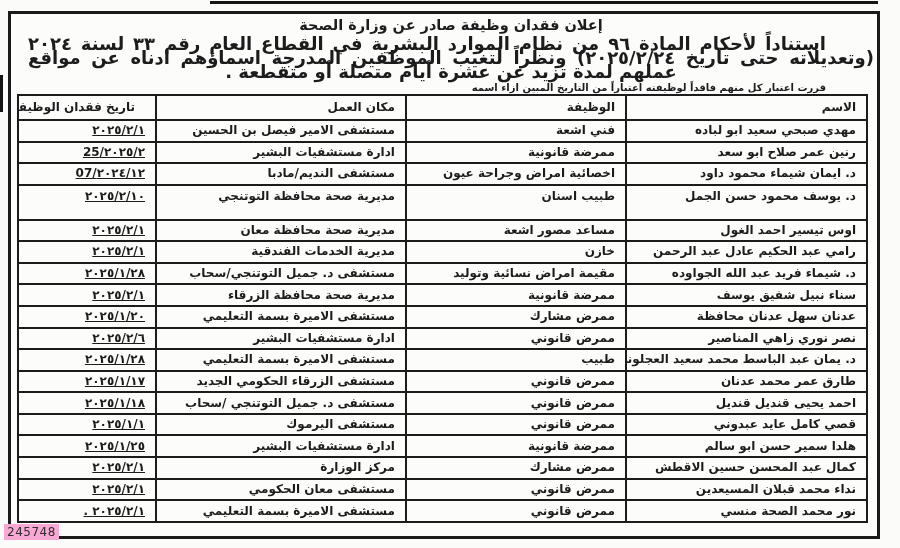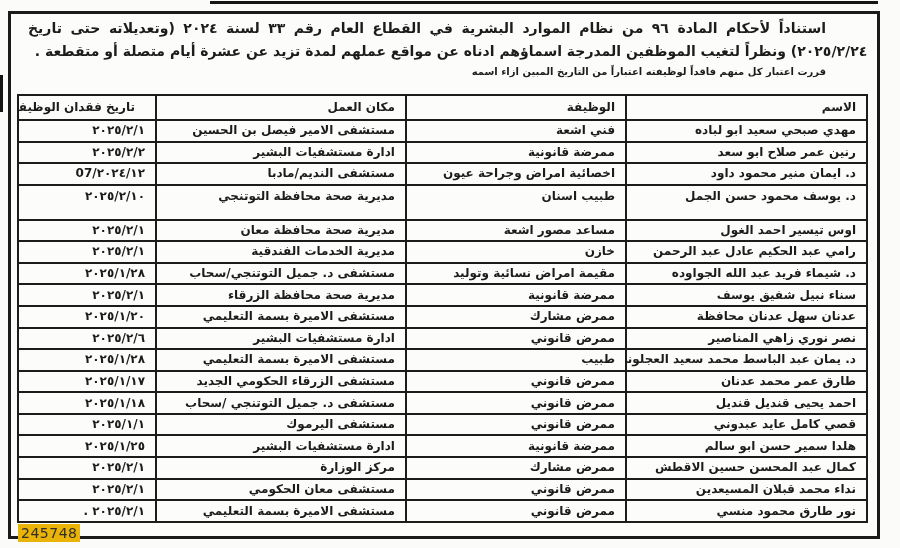--- a/index.html
+++ b/index.html
@@ -10,55 +10,56 @@
     color:#1c1c1c;
   }
   
   .top-edge-line{position:absolute;left:210px;top:1px;width:668px;height:3px;background:#151515;}
   .left-edge-mark{position:absolute;left:0;top:75px;width:3px;height:37px;background:#151515;}
   
   .frame{position:absolute;left:8px;top:11px;width:866px;height:522px;border:3px solid #1b1b1b;background:#fcfcfb;}
   
   .intro{position:absolute;right:26px;left:28px;top:17px;direction:rtl;}
   .title{text-align:center;font-size:14.5px;font-weight:bold;margin-bottom:4px;}
-  .body-para{font-size:14px;font-weight:bold;text-align:justify;text-align-last:center;text-indent:48px;line-height:23px;}
+  .body-para{font-size:18px;font-weight:bold;text-align:justify;text-align-last:center;text-indent:48px;line-height:14px;}
   .decision{font-size:10px;font-weight:bold;text-align:right;padding-right:48px;line-height:17px;margin-top:0;}
   
   table.emp{
     position:absolute;left:17px;top:94px;width:849px;height:429px;
     border-collapse:collapse;table-layout:fixed;direction:rtl;
   }
   .emp th,.emp td{
     border:2px solid #1c1c1c;font-weight:bold;font-size:12px;color:#1c1c1c;
     text-align:right;vertical-align:middle;padding:0 10px 0 4px;
     white-space:nowrap;overflow:hidden;line-height:1.1;
   }
   .emp thead tr{height:25px;}
   .emp tbody tr{height:21px;}
   .emp tbody tr.tall{height:34px;}
   .emp tbody tr.tall td{vertical-align:top;padding-top:4px;}
   .w-name{width:241px;}.w-job{width:220px;}.w-work{width:250px;}.w-date{width:138px;}
   th.col-date{text-align:center;padding:0 20px;}
-  td.col-date{text-align:right;padding:0 10px 0 20px;}
+  td.col-date{text-align:right;padding:0 10px 0 20px;text-decoration:underline;}
   
   .corner-number{
-    position:absolute;left:18px;top:524px;font-size:14px;letter-spacing:.5px;
-    color:#2e2e2e;background:#eab308;padding:1px 3px;z-index:5;
+    position:absolute;left:4px;top:524px;font-size:12px;letter-spacing:.5px;
+    color:#2e2e2e;background:#f9a8d4;padding:1px 3px;z-index:5;
     font-family:"DejaVu Sans", sans-serif;
   }
 </style>
 </head>
 <body>
 
 <div class="top-edge-line"></div>
 <div class="left-edge-mark"></div>
 
 <div class="frame"></div>
 
 <div class="intro">
+  <div class="title">إعلان فقدان وظيفة صادر عن وزارة الصحة</div>
   <div class="body-para">استناداً لأحكام المادة ٩٦ من نظام الموارد البشرية في القطاع العام رقم ٣٣ لسنة ٢٠٢٤ (وتعديلاته حتى تاريخ ٢٠٢٥/٢/٢٤) ونظراً لتغيب الموظفين المدرجة اسماؤهم ادناه عن مواقع عملهم لمدة تزيد عن عشرة أيام متصلة أو متقطعة .</div>
   <div class="decision">قررت اعتبار كل منهم فاقداً لوظيفته اعتباراً من التاريخ المبين ازاء اسمه</div>
 </div>
 
 <table class="emp" dir="rtl">
   <colgroup>
     <col class="w-name">
       <col class="w-job">
       <col class="w-work">
       <col class="w-date">
@@ -75,24 +76,24 @@
       <tr>
         <td class="col-name">مهدي صبحي سعيد ابو لباده</td>
         <td class="col-job">فني اشعة</td>
         <td class="col-work">مستشفى الامير فيصل بن الحسين</td>
         <td class="col-date">٢٠٢٥/٢/١</td>
       </tr>
       <tr>
         <td class="col-name">رنين عمر صلاح ابو سعد</td>
         <td class="col-job">ممرضة قانونية</td>
         <td class="col-work">ادارة مستشفيات البشير</td>
-        <td class="col-date">٢٠٢٥/٢/٢</td>
+        <td class="col-date">٢٠٢٥/٢/25</td>
       </tr>
       <tr>
-        <td class="col-name">د. ايمان منير محمود داود</td>
+        <td class="col-name">د. ايمان شيماء محمود داود</td>
         <td class="col-job">اخصائية امراض وجراحة عيون</td>
         <td class="col-work">مستشفى النديم/مادبا</td>
         <td class="col-date">٢٠٢٤/١٢/07</td>
       </tr>
       <tr class="tall">
         <td class="col-name">د. يوسف محمود حسن الجمل</td>
         <td class="col-job">طبيب اسنان</td>
         <td class="col-work">مديرية صحة محافظة التوتنجي</td>
         <td class="col-date">٢٠٢٥/٢/١٠</td>
       </tr>
@@ -168,21 +169,21 @@
         <td class="col-work">مركز الوزارة</td>
         <td class="col-date">٢٠٢٥/٢/١</td>
       </tr>
       <tr>
         <td class="col-name">نداء محمد قبلان المسيعدين</td>
         <td class="col-job">ممرض قانوني</td>
         <td class="col-work">مستشفى معان الحكومي</td>
         <td class="col-date">٢٠٢٥/٢/١</td>
       </tr>
       <tr>
-        <td class="col-name">نور طارق محمود منسي</td>
+        <td class="col-name">نور محمد الصحة منسي</td>
         <td class="col-job">ممرض قانوني</td>
         <td class="col-work">مستشفى الاميرة بسمة التعليمي</td>
         <td class="col-date">٢٠٢٥/٢/١ .</td>
       </tr>
     </tbody>
 </table>
 
 <div class="corner-number">245748</div>
 
 </body></html>

